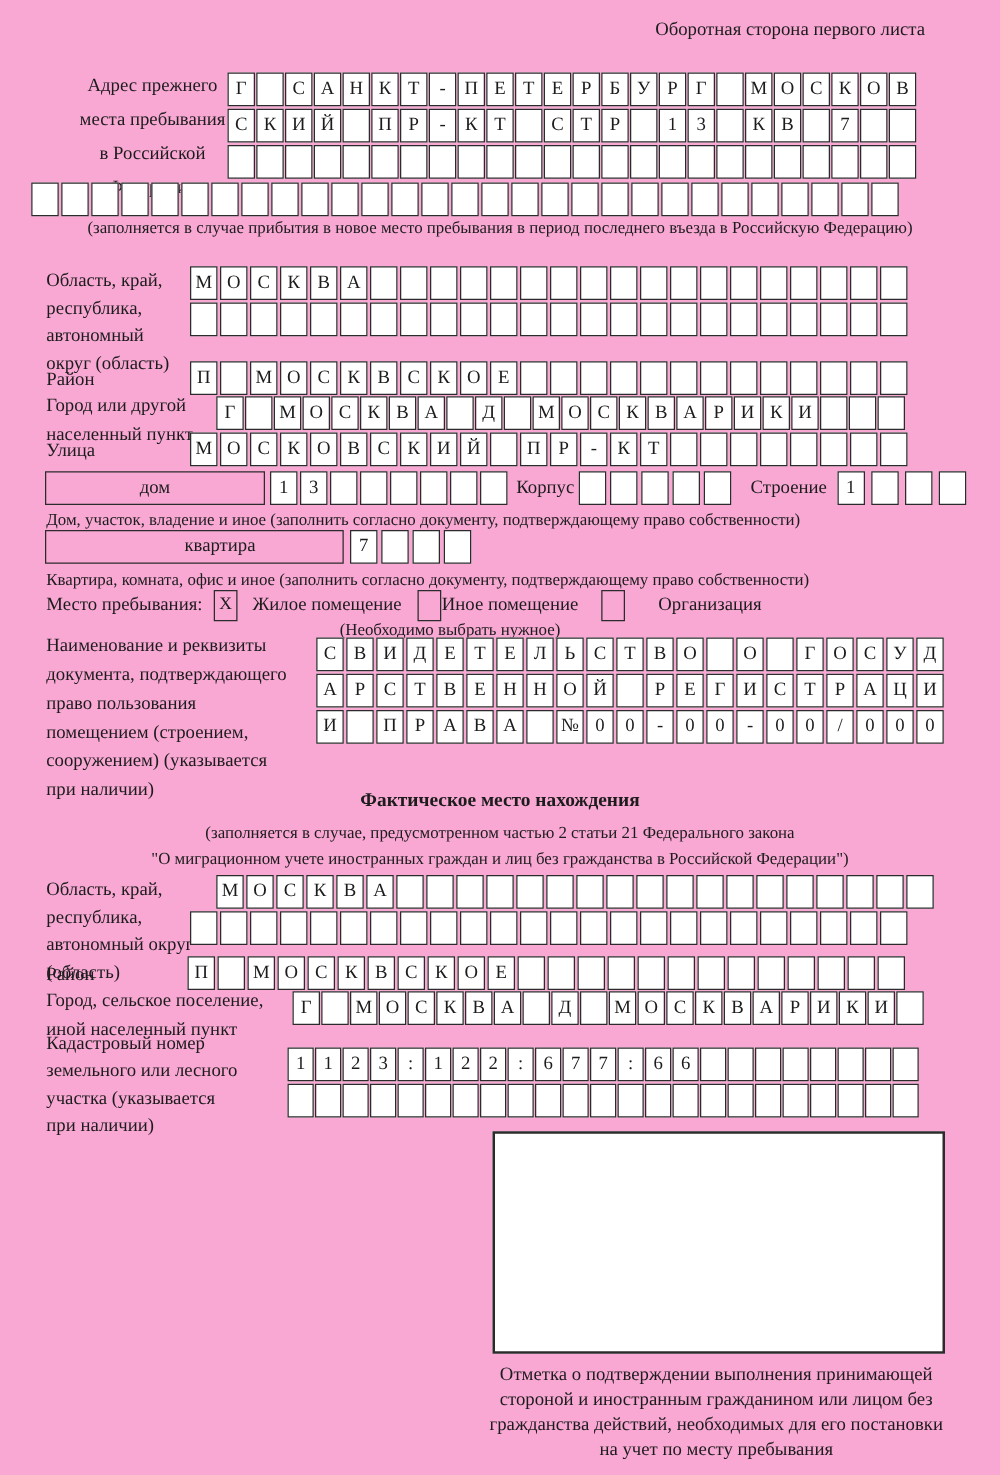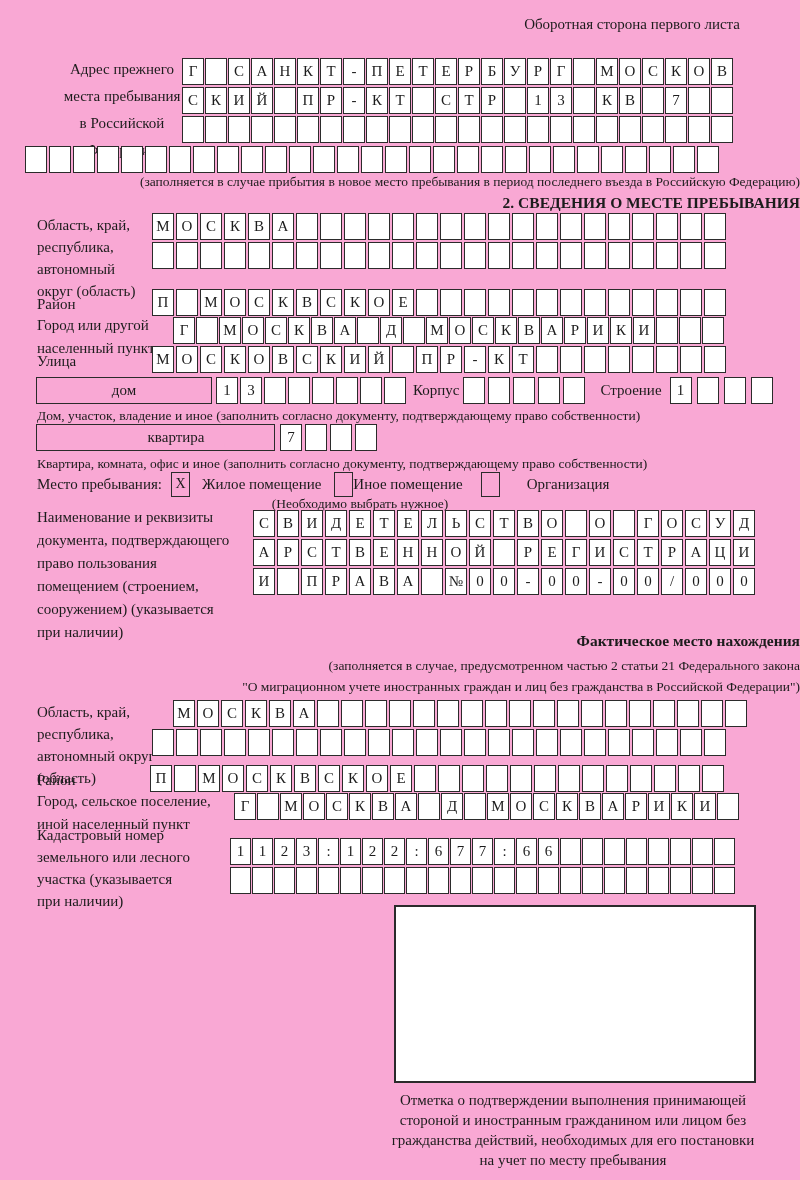--- a/index.html
+++ b/index.html
@@ -7,21 +7,21 @@
     position:relative; width:800px; height:1180px; margin:0 auto;
     background:#f9a8d4; color:#1c1c1c; overflow:hidden;
     font-family:"Liberation Serif","DejaVu Serif",serif;
   }
   .abs { position:absolute; }
   .label { font-size:15px; line-height:22px; }
   .label .line { white-space:nowrap; }
   .lh27 .line { line-height:27px; }
   .lh23 .line { line-height:23px; }
   .note { font-size:13.5px; white-space:nowrap; }
-  .center { text-align:right; width:800px; left:0; }
+  .center { text-align:center; width:800px; left:0; }
   .title { font-weight:bold; font-size:15.5px; }
   .boxrow { display:flex; gap:2px; }
   .g1 { gap:1px; }
   .g3 { gap:3px; }
   .g5 { gap:5px; }
   .rowstack { display:flex; flex-direction:column; gap:2px; }
   .indent21 { margin-left:21px; }
   .cell {
     width:20px; height:25px; border:1.5px solid #2b2b2b; background:#fff;
     display:flex; align-items:center; justify-content:center;
@@ -160,21 +160,20 @@
       <span class="cell"></span>
       <span class="cell"></span>
       <span class="cell"></span>
       <span class="cell"></span>
       <span class="cell"></span>
       <span class="cell"></span>
       <span class="cell"></span>
     </div>
   <div class="abs note center" style="top:174px;">(заполняется в случае прибытия в новое место пребывания в период последнего въезда в Российскую Федерацию)</div>
 
-  <div class="abs title center" style="top:194px;">2. СВЕДЕНИЯ О МЕСТЕ ПРЕБЫВАНИЯ</div>
 
   <div class="abs label" style="left:37px; top:214px;">
       <div class="line">Область, край,</div>
       <div class="line">республика,</div>
       <div class="line">автономный</div>
       <div class="line">округ (область)</div>
     </div>
   <div class="abs rowstack g3" style="left:152px; top:213px;">
     <div class="boxrow">
         <span class="cell">М</span>

